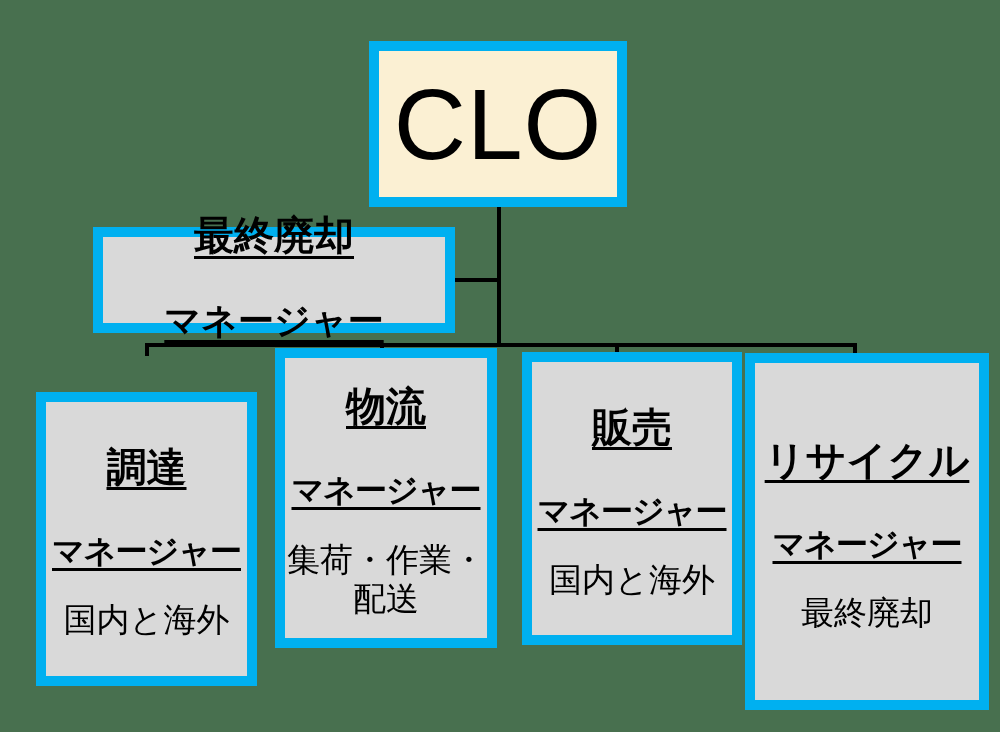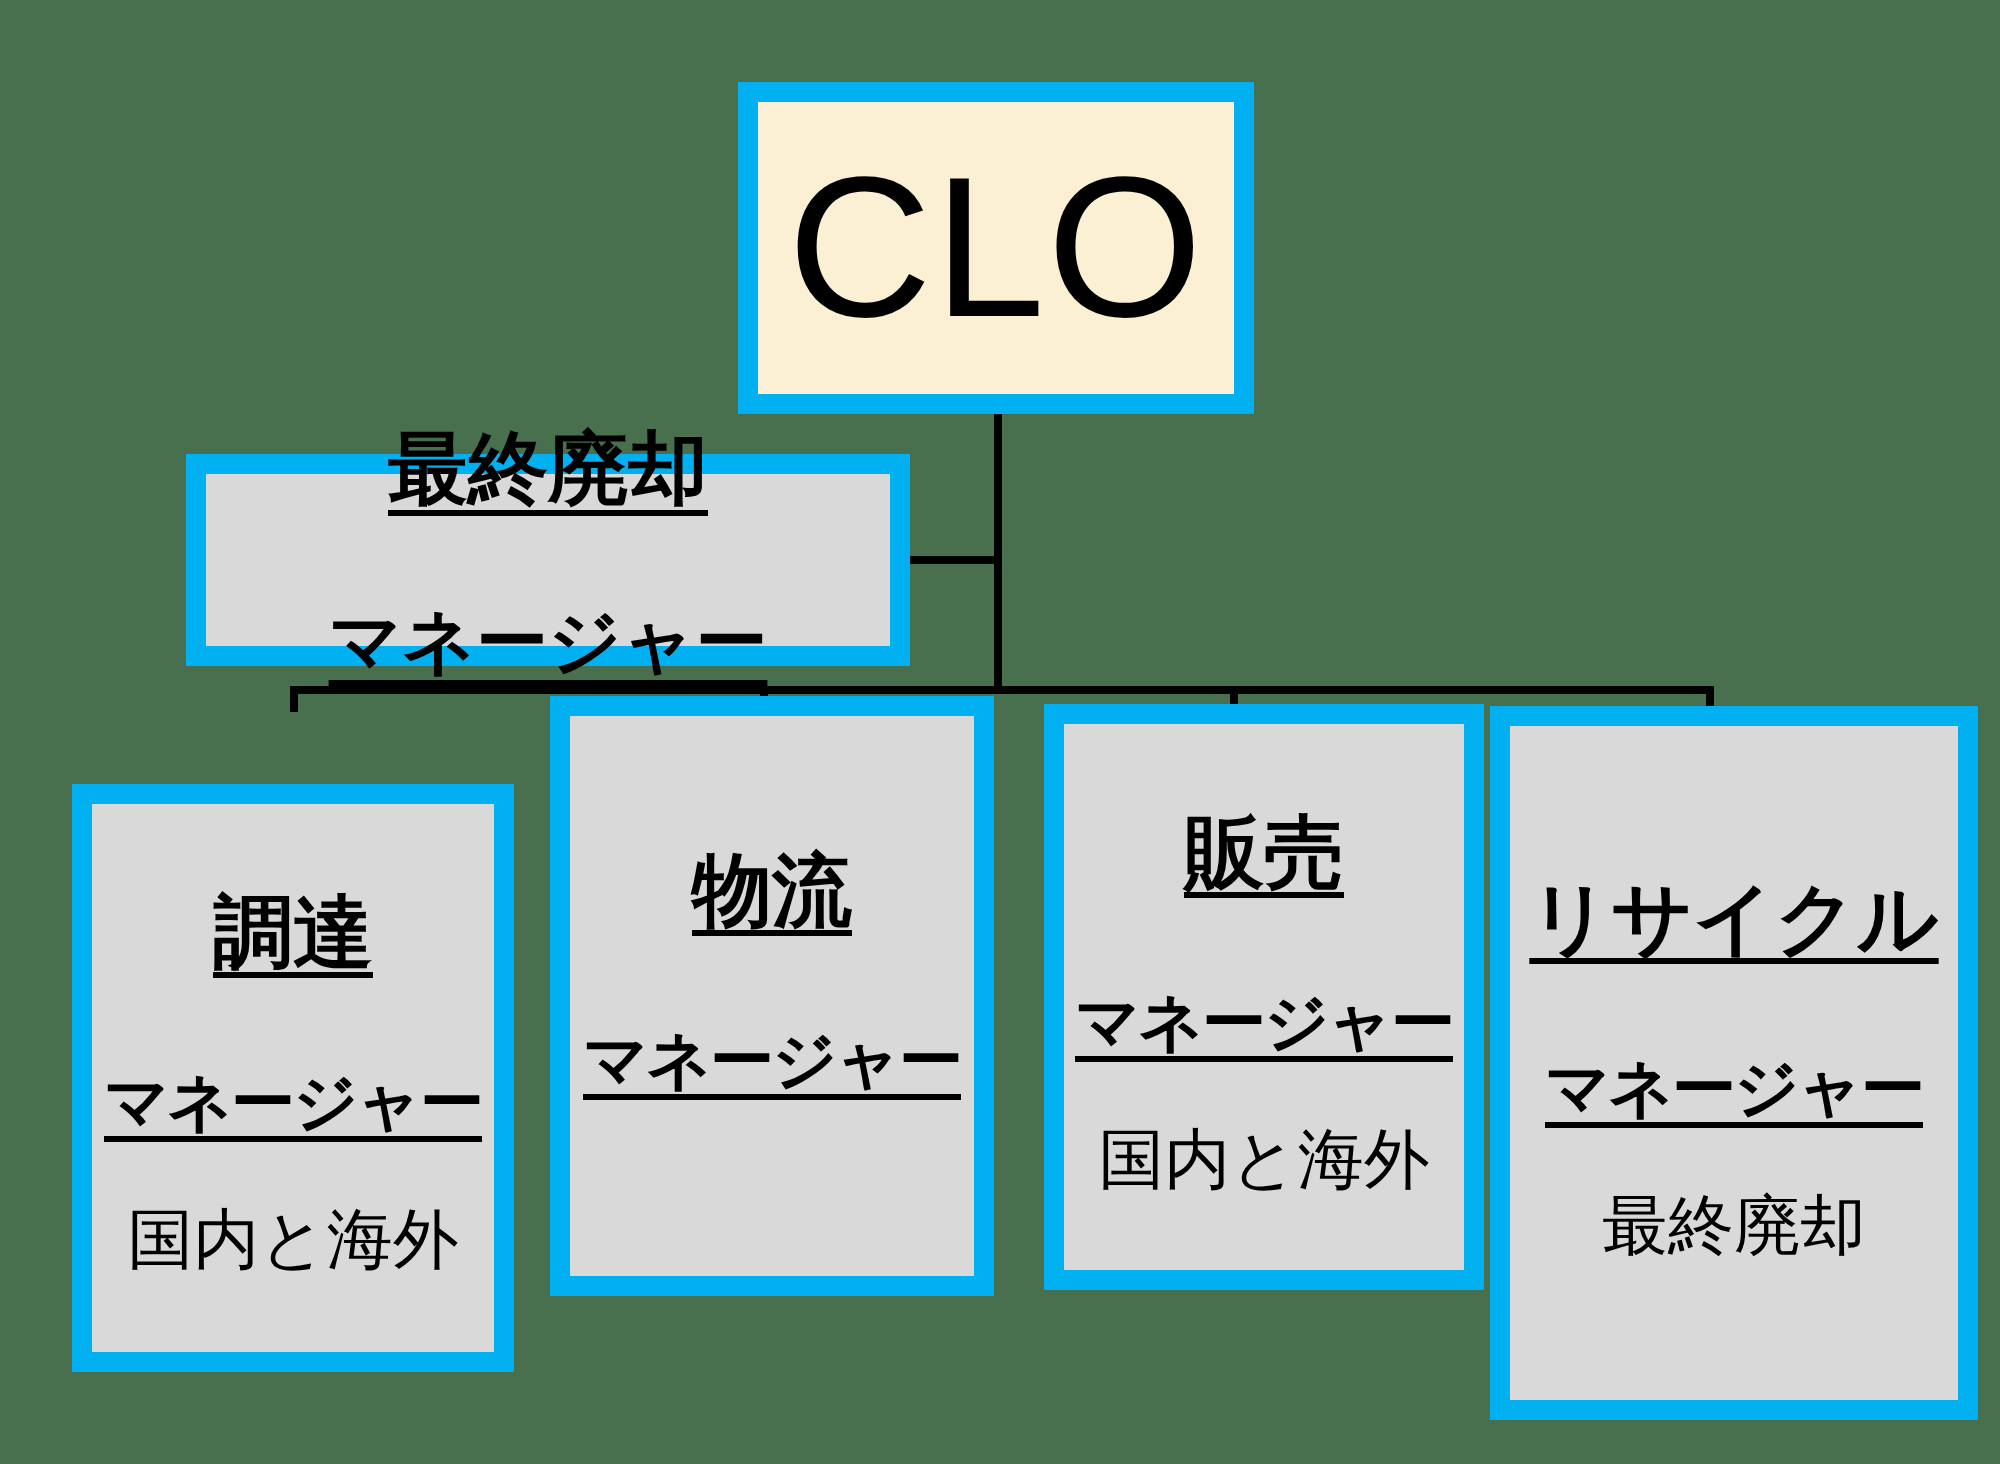--- a/index.html
+++ b/index.html
@@ -86,20 +86,21 @@
 
   <div class="box dept dept1">
     <div class="dept-title">調達</div>
     <div class="dept-role">マネージャー</div>
     <div class="dept-detail">国内と海外</div>
   </div>
 
   <div class="box dept dept2">
     <div class="dept-title">物流</div>
     <div class="dept-role">マネージャー</div>
+    <div class="dept-detail">集荷・作業・配送</div>
   </div>
 
   <div class="box dept dept3">
     <div class="dept-title">販売</div>
     <div class="dept-role">マネージャー</div>
     <div class="dept-detail">国内と海外</div>
   </div>
 
   <div class="box dept dept4">
     <div class="dept-title">リサイクル</div>

